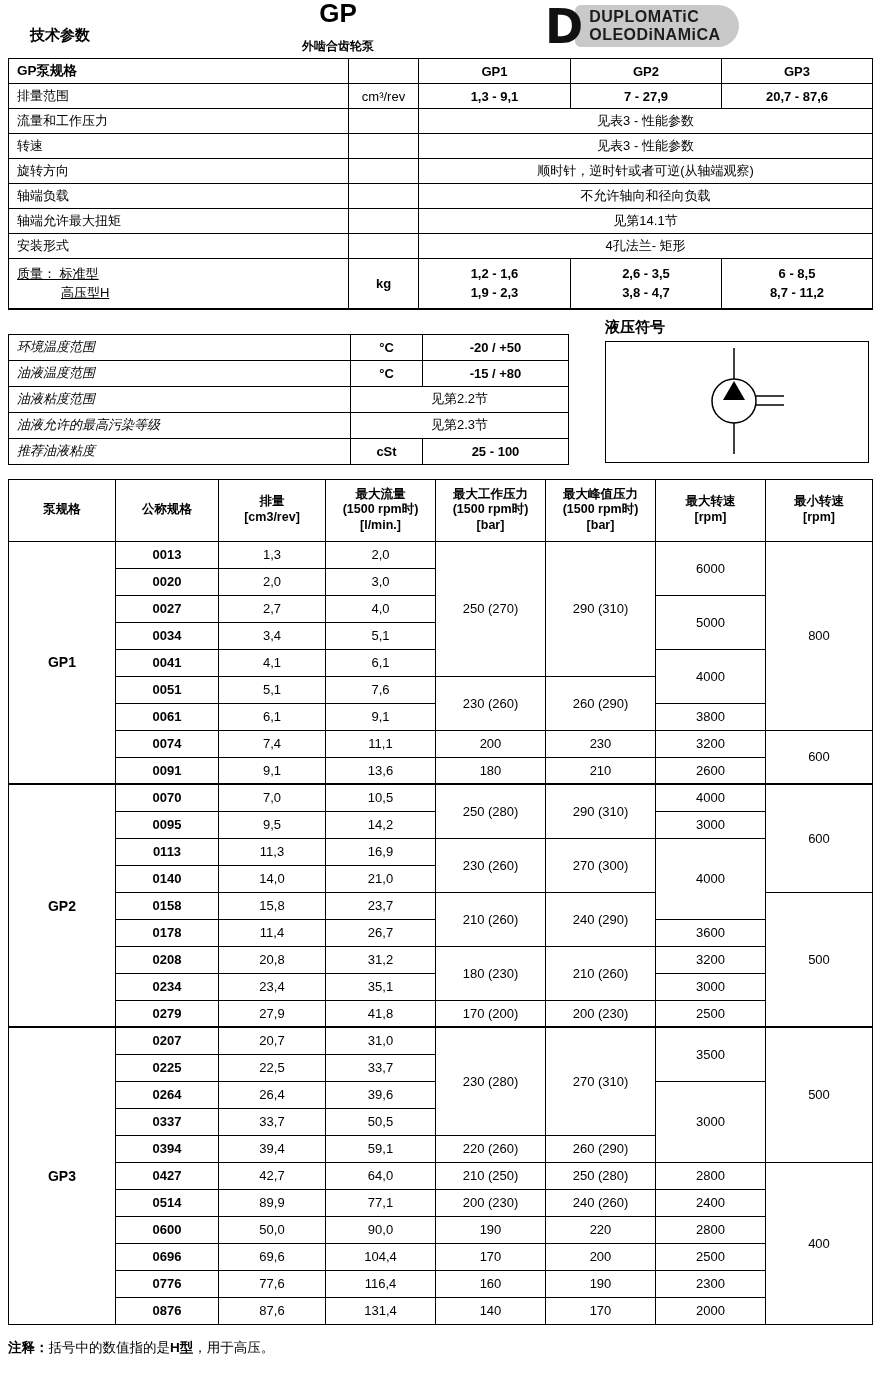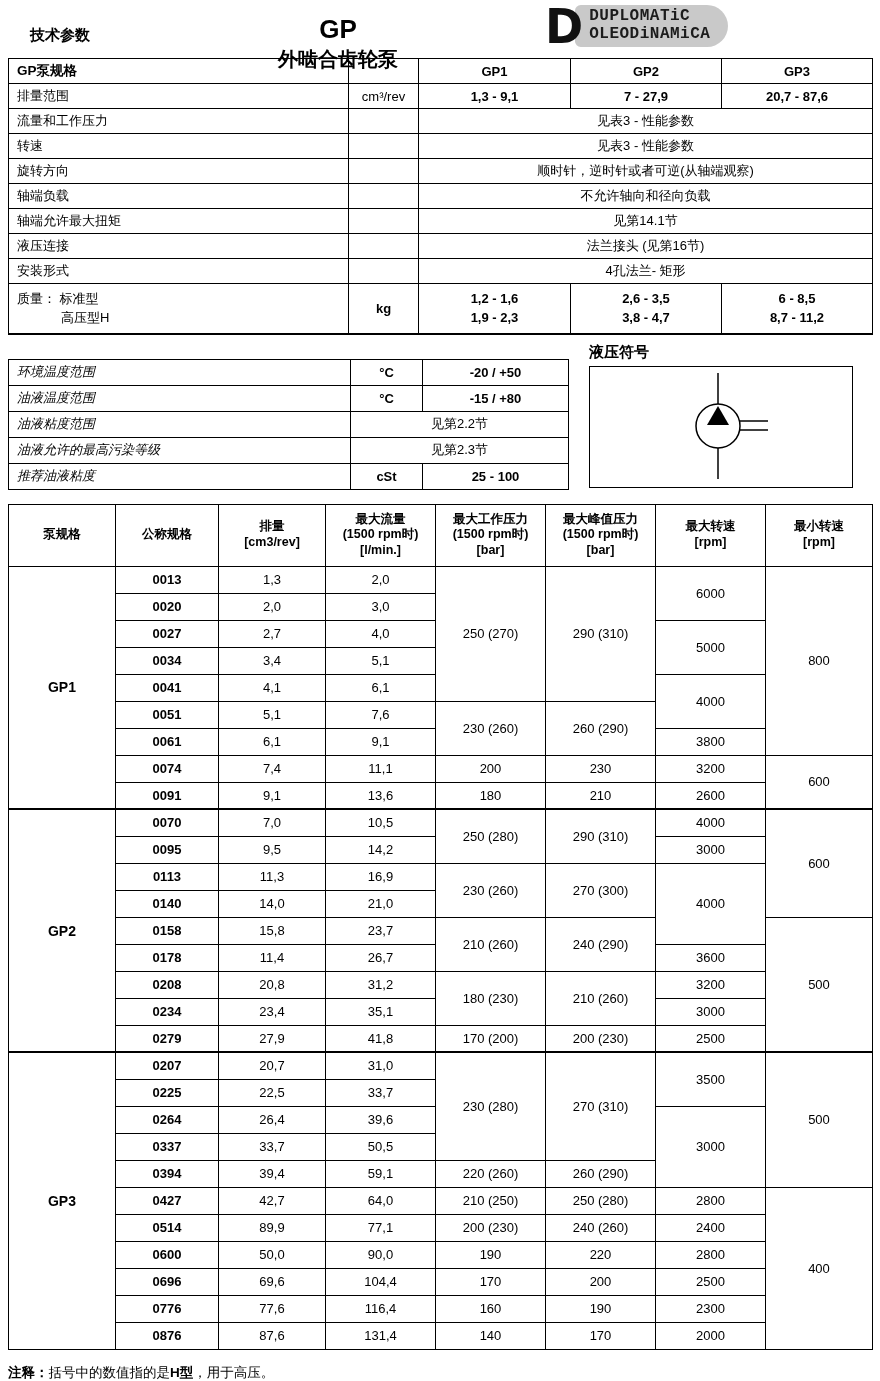--- a/index.html
+++ b/index.html
@@ -6,50 +6,50 @@
   html,body { margin:0; padding:0; }
   body {
     width:880px; min-height:1381px; background:#ffffff; color:#000;
     font-family:"Liberation Sans", sans-serif; font-size:13px;
   }
   .page { position:relative; padding:0 8px; width:880px; }
 
   
   .header { position:relative; height:58px; }
   .section-label { position:absolute; left:0; top:26px; font-size:15px; font-weight:bold;margin-left:22px; }
-  .title-block { position:absolute; left:230px; top:16px; width:200px; text-align:center; }
+  .title-block { position:absolute; left:230px; top:0; width:200px; text-align:center; }
   .title-main { font-size:26px; font-weight:bold; line-height:1.05; }
-  .title-sub  { font-size:20px; font-weight:bold; margin-top:3px; }
+  .title-sub  { font-size:12px; font-weight:bold; margin-top:11px; }
   .logo { position:absolute; left:537px; top:4px; height:44px; display:flex; align-items:center; }
   .logo-letter { font-size:46px; font-weight:bold; line-height:40px; z-index:2; letter-spacing:-2px;
                  font-family:"DejaVu Sans", sans-serif; transform:scaleY(1.05); }
   .logo-pill { margin-left:-6px; padding:3px 18px 4px 14px; border-radius:6px 22px 22px 6px;
                font-weight:bold; font-size:16px; line-height:1.1; letter-spacing:0.5px; color:#1c1c1c; }
 
   
   table { border-collapse:collapse; table-layout:fixed; }
   td, th { border:1px solid #000; padding:2px 6px; overflow:hidden; }
 
   
   .spec-table { width:864px; border:1.5px solid #000; border-bottom:2px solid #000; }
   .spec-table td { height:25px; text-align:center; vertical-align:middle; }
   .spec-table td.lbl { text-align:left; padding-left:8px; }
   .spec-table .hdr td { font-weight:bold; }
   .spec-table .hdr td.lbl { font-size:13.5px; }
   .bold { font-weight:bold; }
-  .mass-lbl div { line-height:1.5; }
+  .mass-lbl div { line-height:1.5;text-decoration:underline; }
   .mass-lbl .ind { padding-left:44px; }
   .two-line div { line-height:1.5; }
 
   
   .middle { display:flex; margin-top:24px; align-items:flex-start; }
   .fluid-table { width:560px; border:1.5px solid #000; }
   .fluid-table td { height:26px; text-align:center; vertical-align:middle; }
   .fluid-table td.lbl { text-align:left; padding-left:8px;font-style:italic; }
-  .symbol-block { width:228px; margin-left:20px; margin-top:-16px; }
+  .symbol-block { width:228px; margin-left:36px; margin-top:-16px; }
   .symbol-title { font-size:15px; font-weight:bold; margin:0 0 4px 0; }
   .symbol-box { width:264px; height:122px; border:1.5px solid #000; }
 
   
   .perf-table { width:864px; margin-top:14px; border:1.5px solid #000; }
   .perf-table th { height:62px; font-size:12.5px; font-weight:bold; text-align:center;
                    vertical-align:middle; border-bottom:1.5px solid #000; padding:2px; }
   .perf-table th div { line-height:1.25; }
   .perf-table td { height:27px; text-align:center; vertical-align:middle; font-size:13px; }
   .perf-table td.code-cell { font-weight:bold; }
@@ -66,21 +66,21 @@
 <div class="page">
 
   <div class="header">
     <div class="section-label">技术参数</div>
     <div class="title-block">
       <div class="title-main">GP</div>
       <div class="title-sub">外啮合齿轮泵</div>
     </div>
     <div class="logo">
       <div class="logo-letter" style="color: rgb(17, 17, 17);">D</div>
-      <div class="logo-pill" style="background: rgb(201, 201, 201); font-family: Liberation Mono, monospace;">
+      <div class="logo-pill" style="background: rgb(201, 201, 201);">
         <div>DUPLOMATiC</div>
         <div>OLEODiNAMiCA</div>
       </div>
     </div>
   </div>
 
   <table class="spec-table">
     <colgroup>
         <col style="width:340px">
         <col style="width:70px">
@@ -120,25 +120,20 @@
     </tr>
     <tr>
       <td class="lbl">轴端负载</td>
       <td></td>
       <td colspan="3">不允许轴向和径向负载</td>
     </tr>
     <tr>
       <td class="lbl">轴端允许最大扭矩</td>
       <td></td>
       <td colspan="3">见第14.1节</td>
-    </tr>
-    <tr>
-      <td class="lbl">液压连接</td>
-      <td></td>
-      <td colspan="3">法兰接头 (见第16节)</td>
     </tr>
     <tr>
       <td class="lbl">安装形式</td>
       <td></td>
       <td colspan="3">4孔法兰- 矩形</td>
     </tr>
     <tr>
       <td class="lbl mass-lbl" style="height:50px">
         <div>质量：  标准型</div>
         <div class="ind">高压型H</div>

